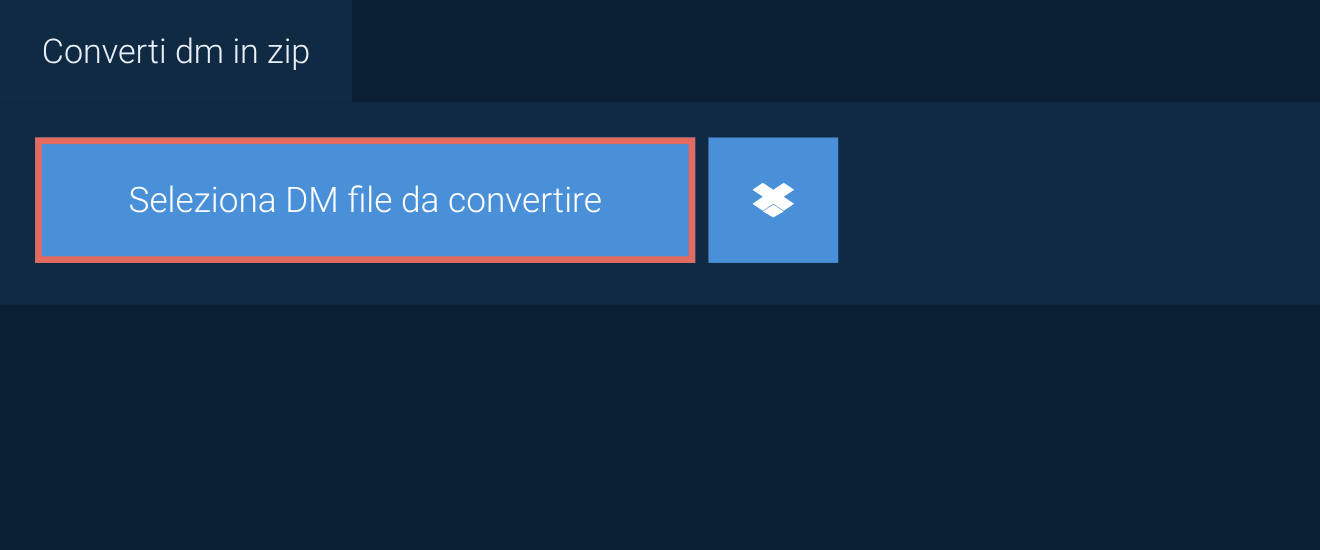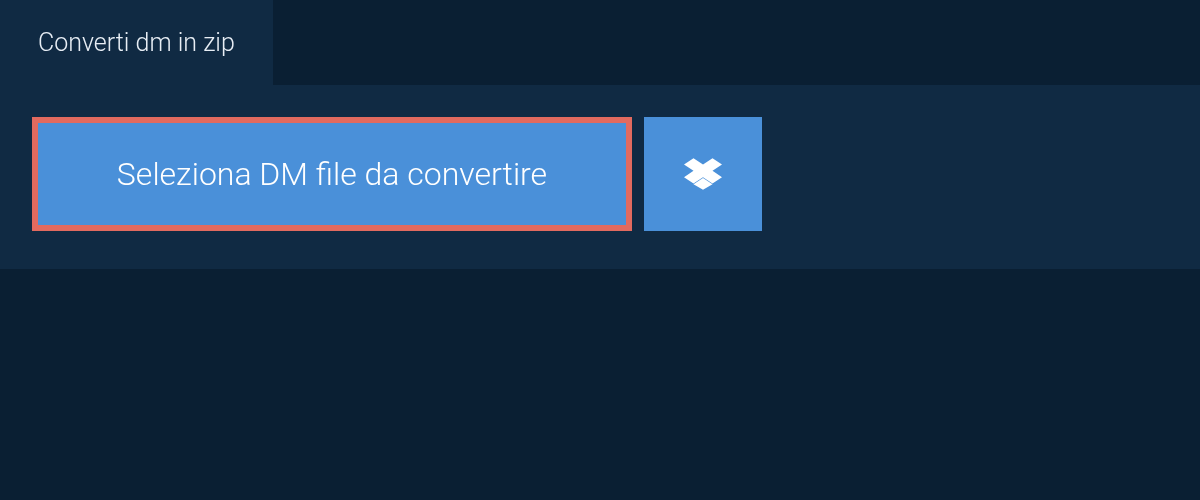--- a/index.html
+++ b/index.html
@@ -14,21 +14,21 @@
       font-family: -apple-system, BlinkMacSystemFont, "Segoe UI", Roboto, Helvetica, Arial, sans-serif;
       overflow: hidden;
     }
     .tab-bar {
       display: flex;
     }
     .tab {
       background: #102a43;
       padding: 28px 38px;
       color: #e8eef5;
-      font-size: 25px;
+      font-size: 31px;
       font-weight: 300;
     }
     .panel {
       background: #102a43;
       padding: 32px 32px 38px 32px;
       width: 100%;
     }
     .button-row {
       display: flex;
       gap: 12px;

